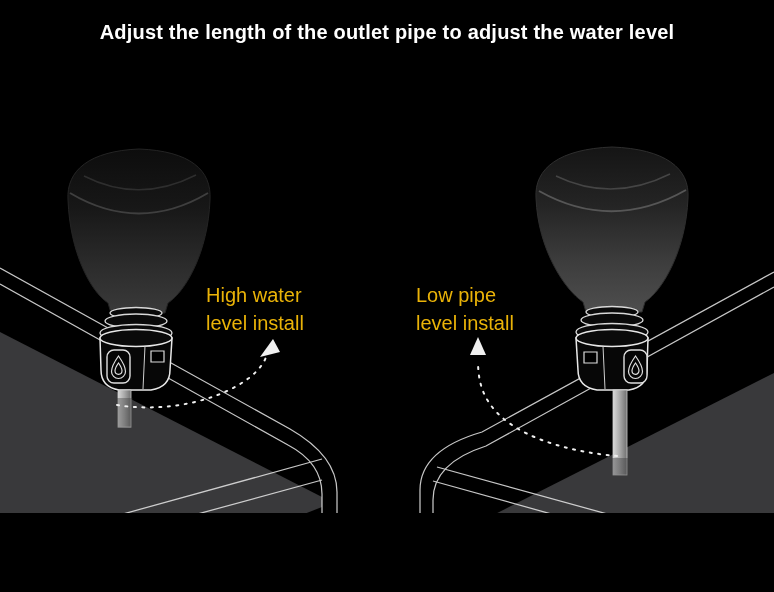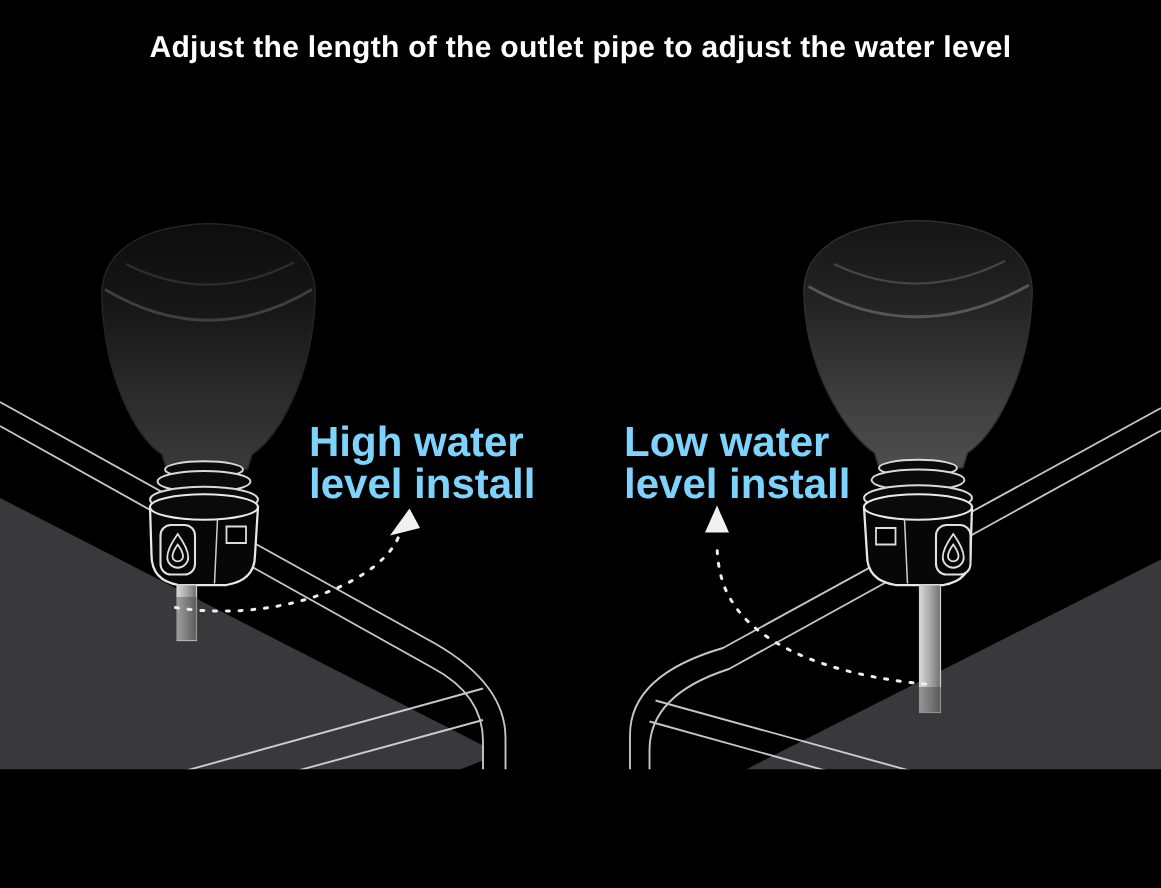--- a/index.html
+++ b/index.html
@@ -6,22 +6,22 @@
   #stage{
     position:relative;width:774px;height:513px;background:#000000;
     overflow:hidden;font-family:"Liberation Sans",sans-serif;
   }
   #art{position:absolute;left:0;top:0;}
   .title{
     position:absolute;left:0;top:21px;width:774px;text-align:center;
     color:#ffffff;font-size:20px;font-weight:bold;letter-spacing:.2px;
   }
   .fig-label{
-    position:absolute;color:#7dd3fc;font-size:28px;line-height:28px;
-    font-weight:700;white-space:nowrap;
+    position:absolute;color:#eab308;font-size:20px;line-height:28px;
+    font-weight:400;white-space:nowrap;
   }
   .fig-label.left{left:206px;top:281px;}
   .fig-label.right{left:416px;top:281px;}
 </style>
 </head>
 <body>
 
 <div id="stage">
 
   <svg id="art" width="774" height="592" viewBox="0 0 774 592">
@@ -163,17 +163,17 @@
   </svg>
 
   <div class="title">Adjust the length of the outlet pipe to adjust the water level</div>
 
   <div class="fig-label left">
     <div>High water</div>
     <div>level install</div>
   </div>
 
   <div class="fig-label right">
-    <div>Low water</div>
+    <div>Low pipe</div>
     <div>level install</div>
   </div>
 
 </div>
 
 </body></html>

